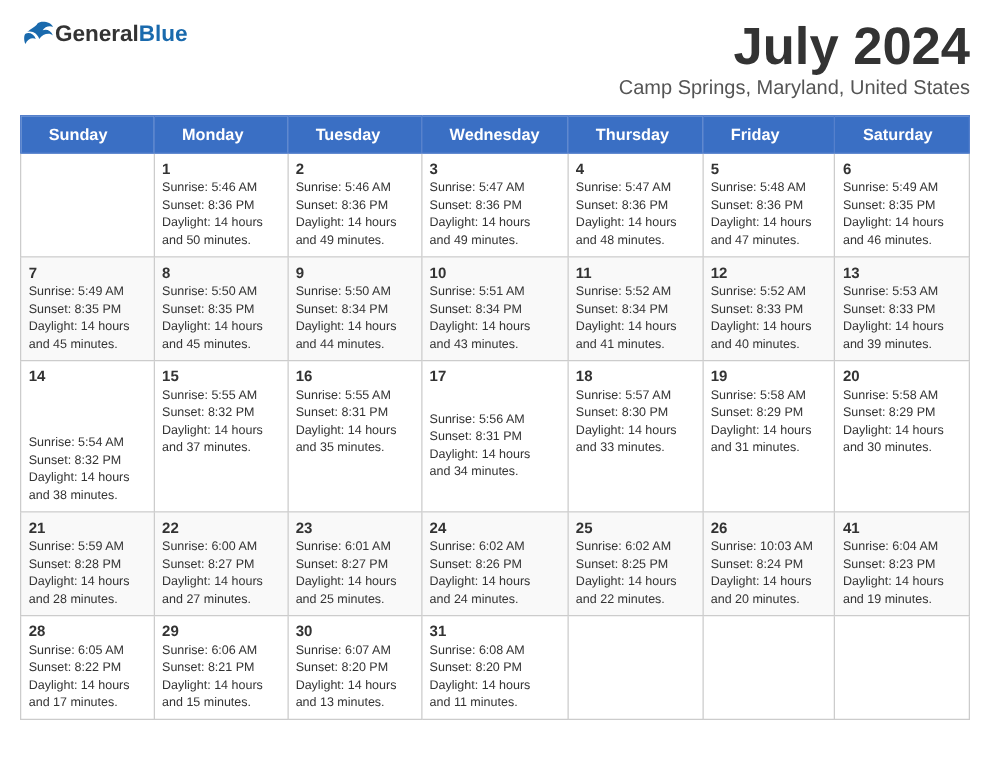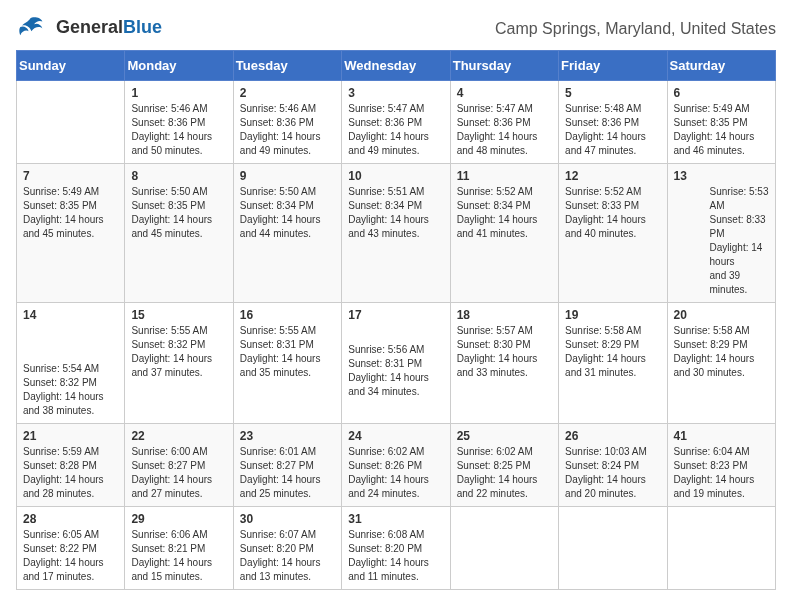--- a/index.html
+++ b/index.html
@@ -12,21 +12,21 @@
     }
     .header-area {
       display: flex;
       justify-content: space-between;
       align-items: flex-start;
       margin-bottom: 12px;
     }
     .logo {
       display: flex;
       align-items: center;
-      gap: 12px;
+      gap: 0;
     }
     .logo-bird {
       width: 28px;
       height: 22px;
     }
     .title-block {
       text-align: right;
     }
     .main-title {
       font-size: 42px;
@@ -41,21 +41,21 @@
       text-align: center;
     }
     table {
       width: 100%;
       border-collapse: collapse;
       font-size: 11px;
     }
     thead tr th {
       background-color: #3a6fc4;
       color: #fff;
-      padding: 7px 2px;
+      padding: 7px 22px;
       text-align: left;
       font-size: 13px;
       font-weight: bold;
       border: 1px solid #5580cc;
     }
     tbody tr td {
       border: 1px solid #ccc;
       padding: 5px 6px;
       vertical-align: top;
       background: #fff;
@@ -89,20 +89,21 @@
       <path d="M20 4 C24 0, 36 2, 38 8 C34 6, 28 8, 26 12 C30 10, 36 12, 38 18 C34 14, 26 16, 22 22 C20 16, 14 12, 8 14 C12 10, 18 8, 20 4Z" fill="#1a6aad"></path>
       <path d="M6 16 C10 14, 16 16, 18 22 C14 20, 8 22, 6 28 C4 24, 4 18, 6 16Z" fill="#1a6aad"></path>
     </svg>
     <div>
       <div>
         <span style="font-size:18px;font-weight:bold;color:#333;">General</span><span style="font-size:18px;font-weight:bold;color:#1a6aad;">Blue</span>
       </div>
     </div>
   </div>
   <div class="title-block">
+    <div class="main-title">July 2024</div>
     <div class="subtitle">Camp Springs, Maryland, United States</div>
   </div>
 </div>
 
 <table>
   <thead>
     <tr>
 
     <th>Sunday</th>
         <th>Monday</th>
@@ -197,21 +198,21 @@
         </td>
         <td>
           <div class="day-number">12</div>
           <div class="day-info" style="white-space: pre-line;">Sunrise: 5:52 AM
 Sunset: 8:33 PM
 Daylight: 14 hours
 and 40 minutes.</div>
         </td>
         <td>
           <div class="day-number">13</div>
-          <div class="day-info" style="white-space: pre-line; margin-left: 36px;">Sunrise: 5:53 AM
+          <div class="day-info" style="white-space: pre-line;">Sunrise: 5:53 AM
 Sunset: 8:33 PM
 Daylight: 14 hours
 and 39 minutes.</div>
         </td>
       </tr>
       <tr>
         <td>
           <div class="day-number">14</div>
           <div class="day-info" style="white-space: pre-line; margin-top: 40px;">Sunrise: 5:54 AM
 Sunset: 8:32 PM

